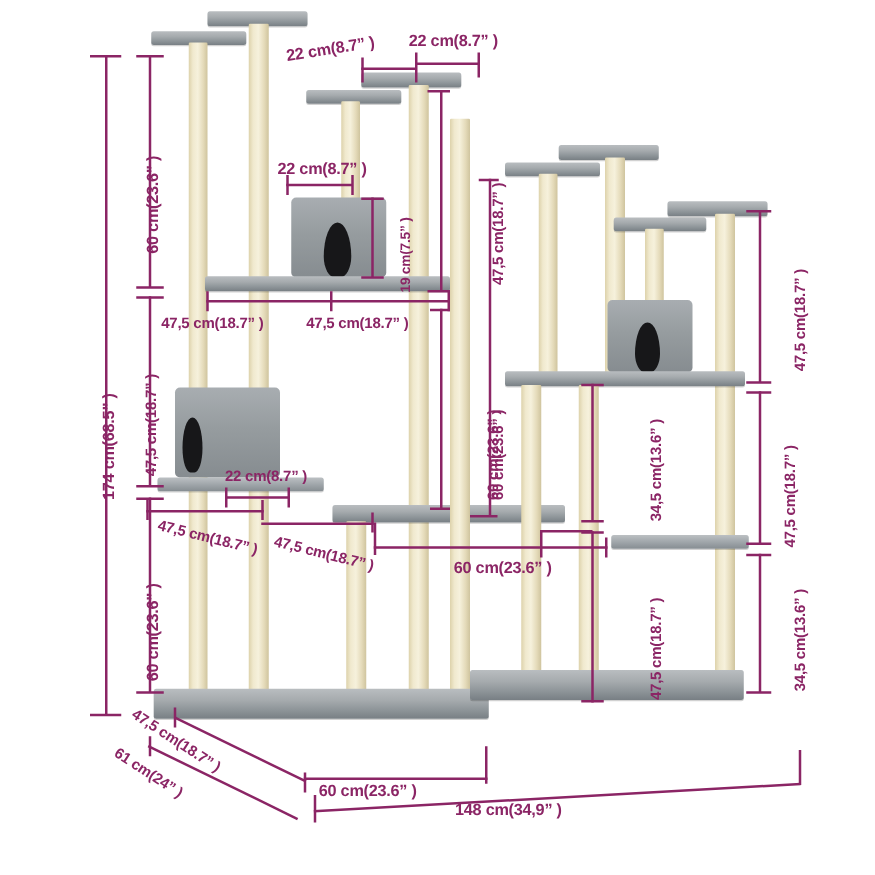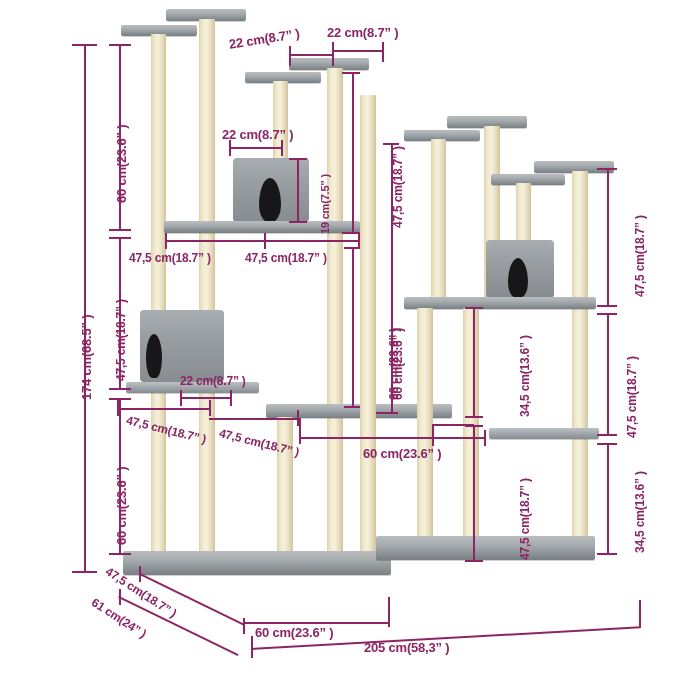--- a/index.html
+++ b/index.html
@@ -205,15 +205,15 @@
   <div class="tick v" style="left:119px;top:589px;height:16px;"></div>
   <div class="lbl f12" style="left:96px;top:596px;transform:rotate(33deg);transform-origin:0 0;">61 cm(24” )</div>
 
   <div class="dim h" style="left:243px;top:622px;width:147px;"></div>
   <div class="tick v" style="left:388px;top:597px;height:30px;"></div>
   <div class="lbl f13" style="left:255px;top:626px;">60 cm(23.6” )</div>
 
   <div class="dim h" style="left:251px;top:648px;width:390px;transform:rotate(-3.2deg);transform-origin:0 0;"></div>
   <div class="tick v" style="left:251px;top:636px;height:22px;"></div>
   <div class="tick v" style="left:639px;top:600px;height:28px;"></div>
-  <div class="lbl f13" style="left:364px;top:641px;">205 cm(58,3” )</div>
+  <div class="lbl f13" style="left:364px;top:641px;">148 cm(34,9” )</div>
 
 </div>
 
 </body></html>

